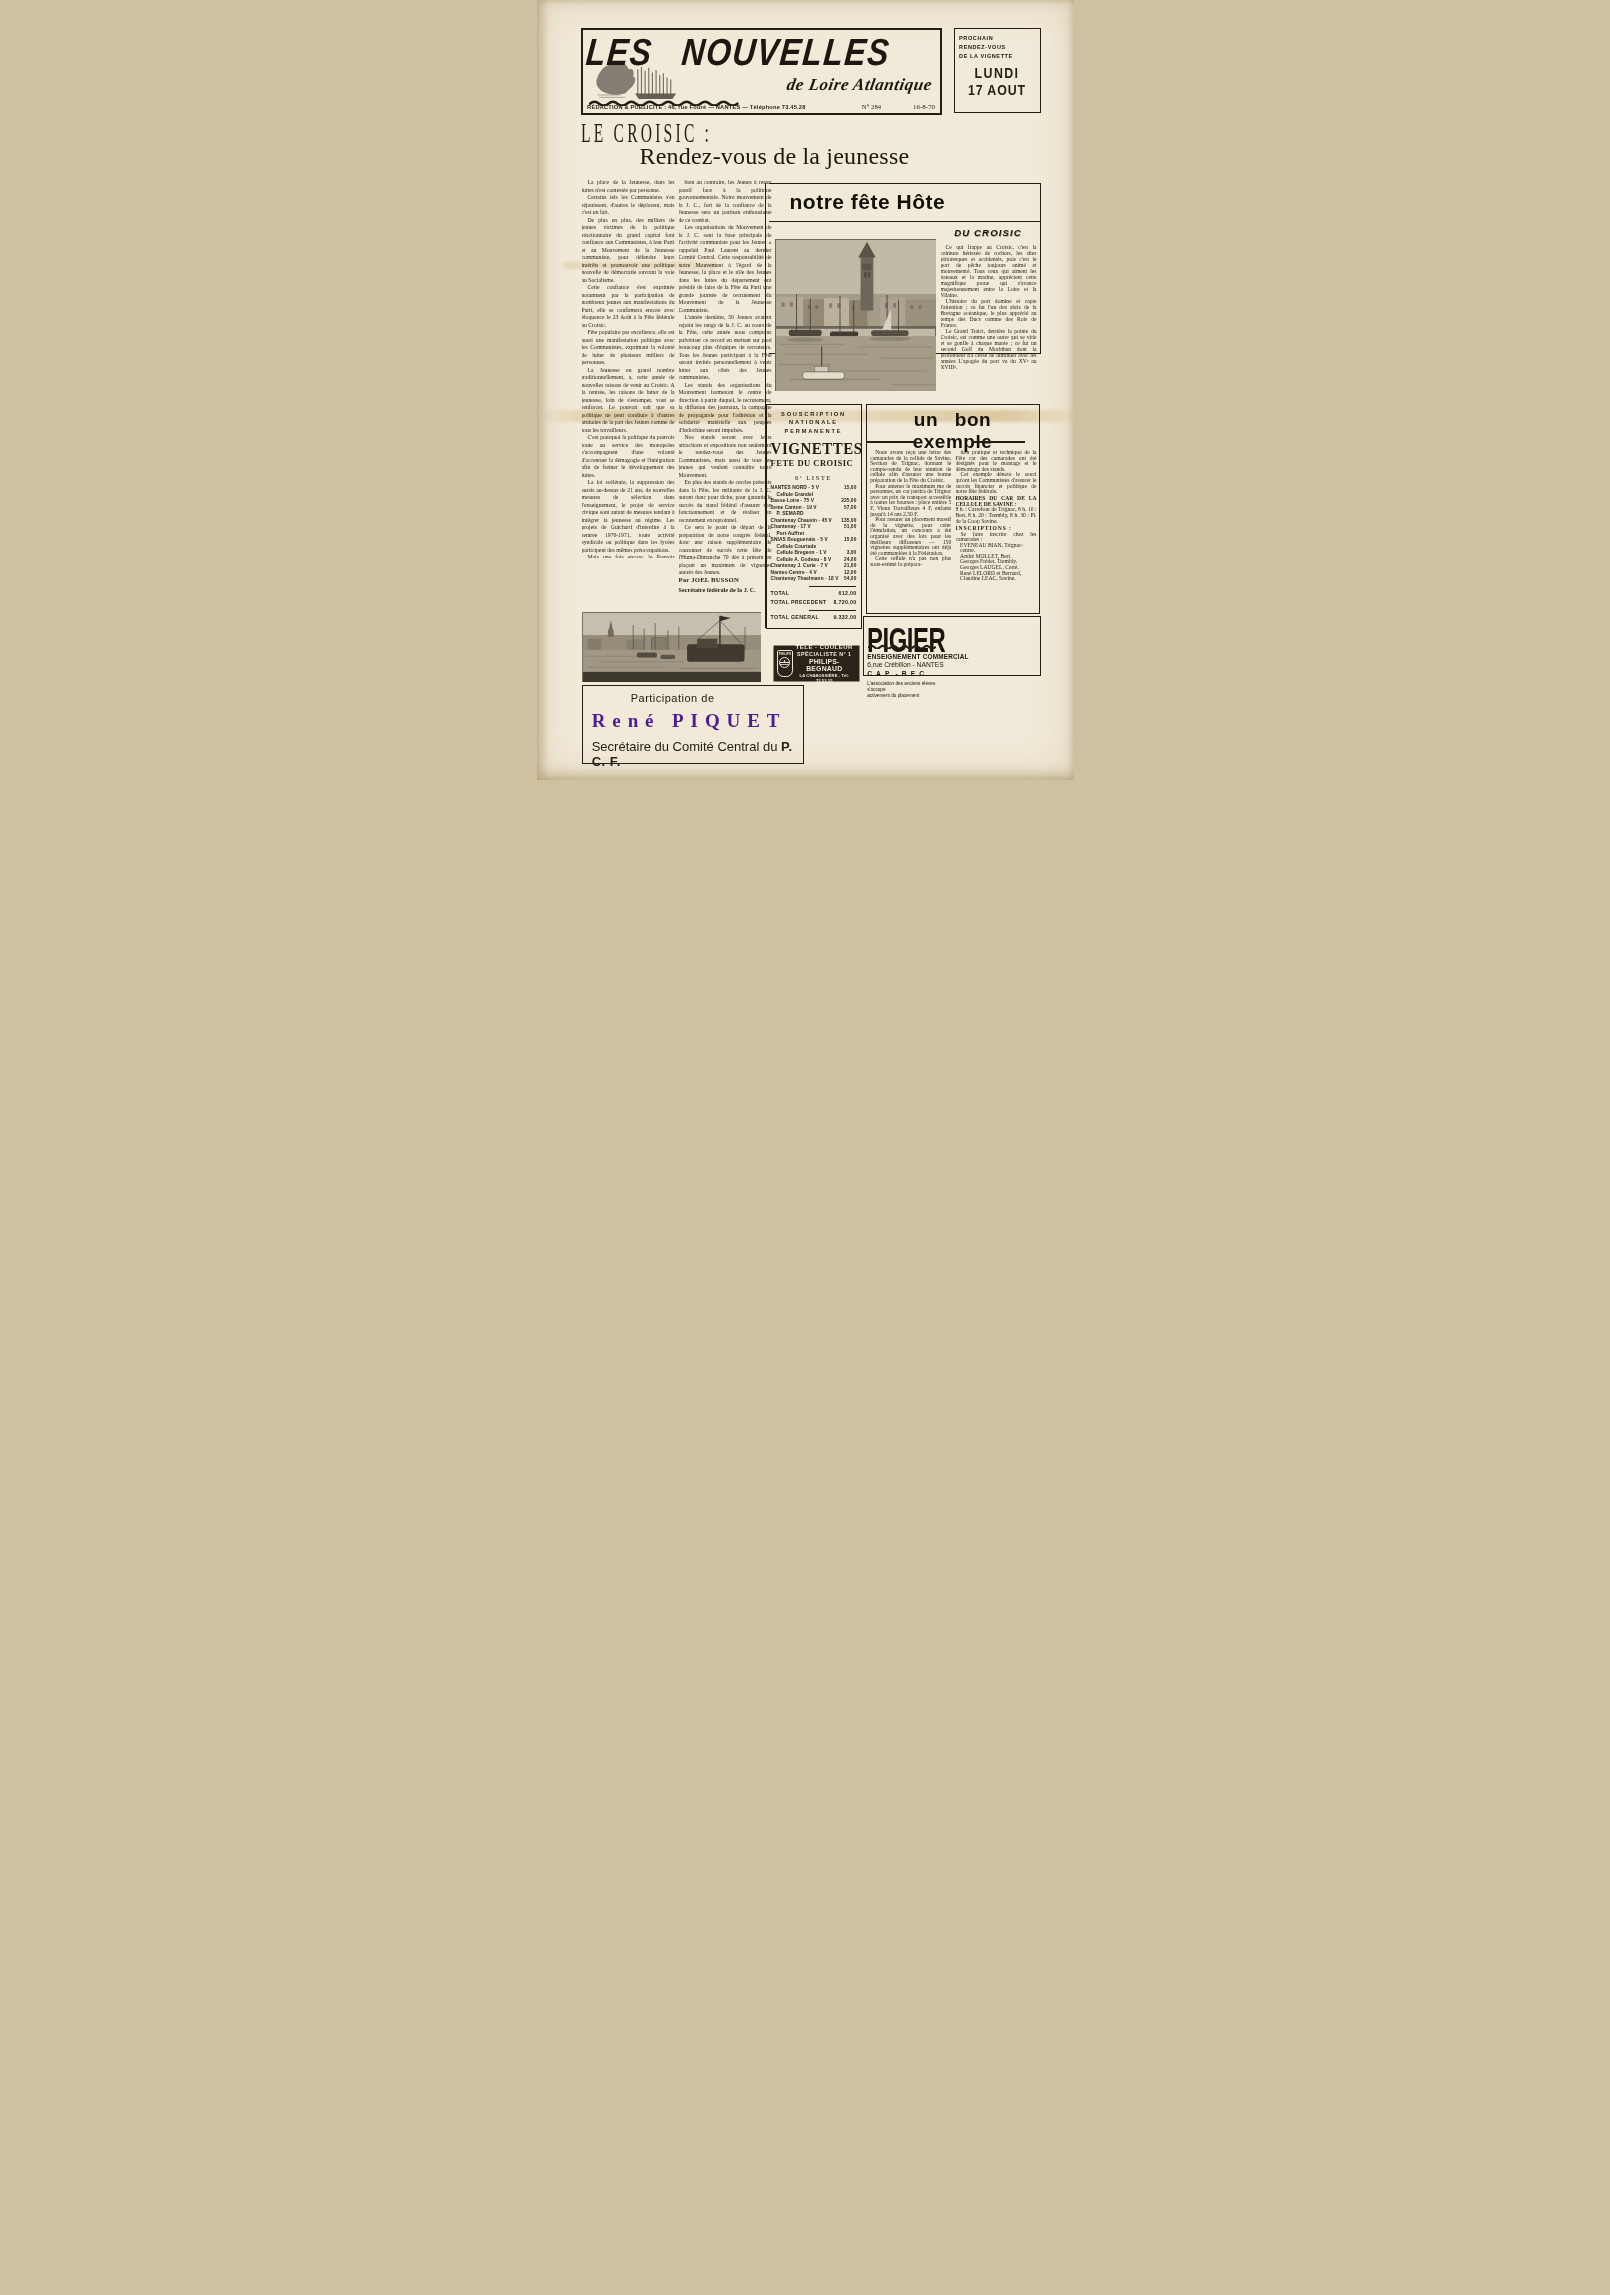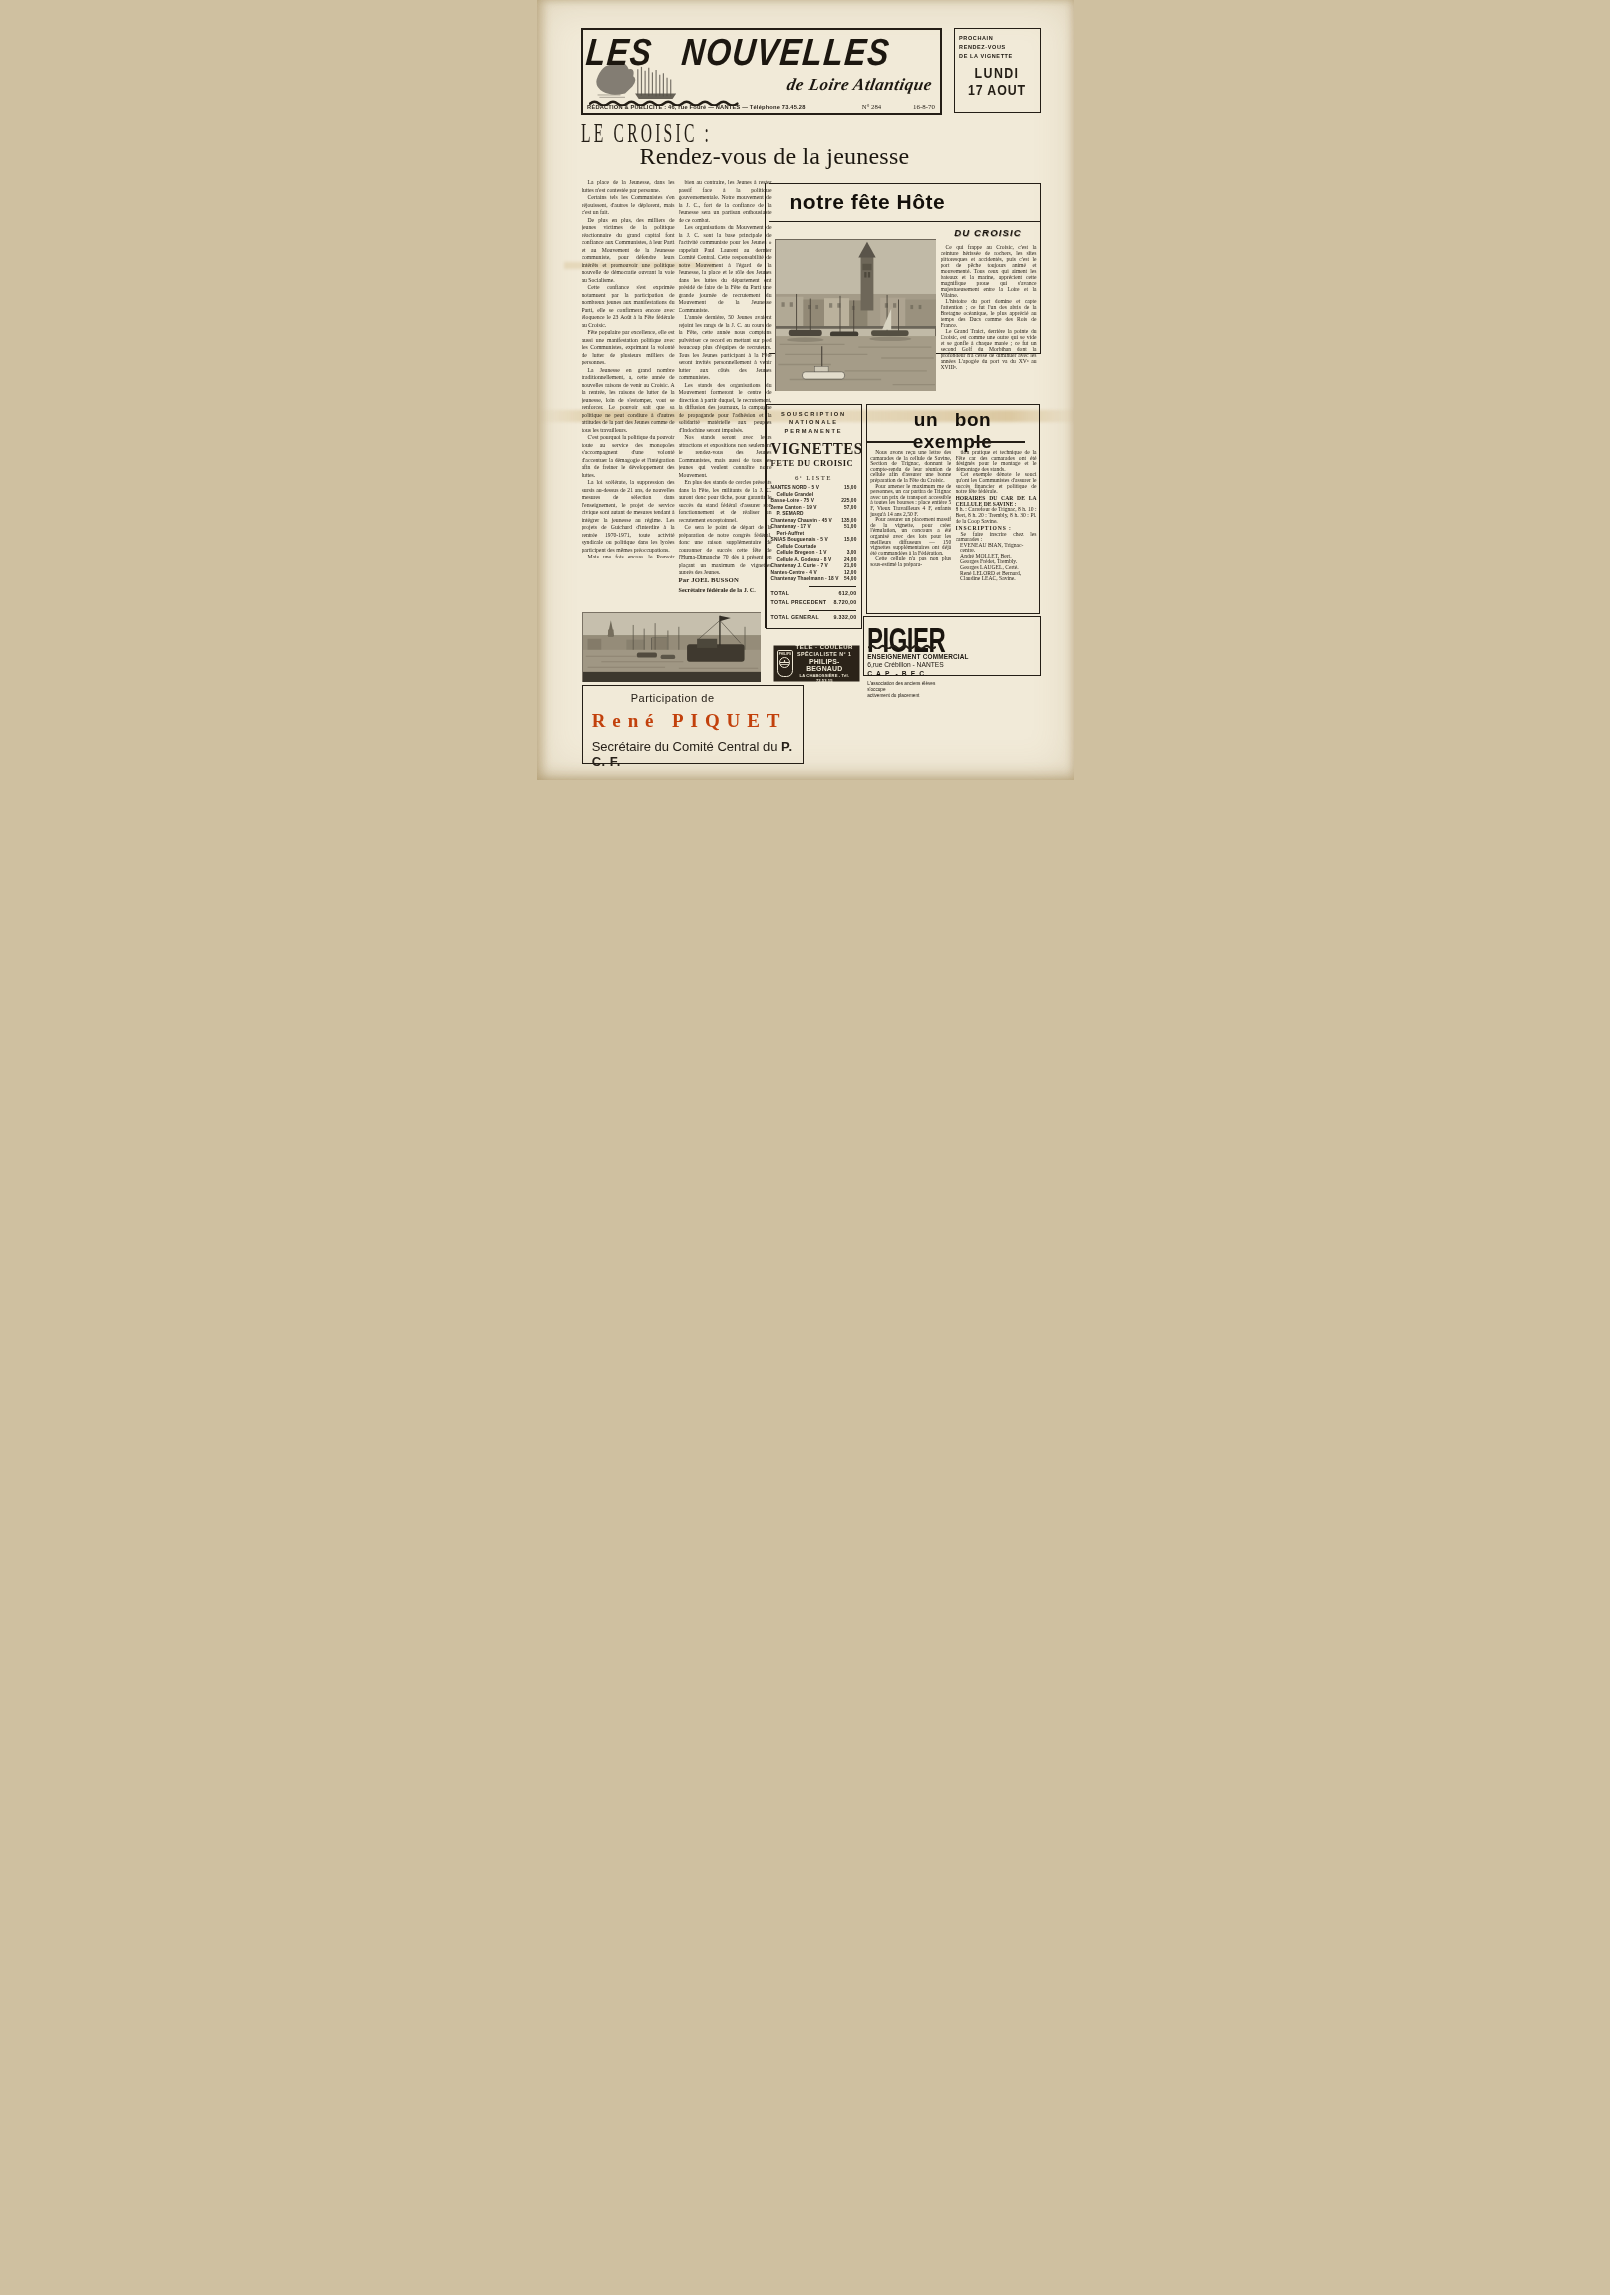--- a/index.html
+++ b/index.html
@@ -125,21 +125,21 @@
   .ph-l2{font-size:5.3px; letter-spacing:0.5px; margin-top:0.5px;}
   .ph-l3{font-size:6.9px; letter-spacing:0.2px; margin-top:0.9px;}
   .ph-l4{font-size:4.1px; letter-spacing:0.1px; margin-top:0.9px;}
 
   
   .photo2{left:45px; top:612px; width:179px; height:70px; background:#cbc4b3; border:0.5px solid #7a7264;}
 
   
   .piquet{left:45px; top:685px; width:222px; height:79px; border:1.8px solid var(--ink); padding:6.4px 9.2px;}
   .pq-1{font-family:var(--sans); font-size:11px; letter-spacing:0.5px; color:#262019;padding-left:39px;}
-  .pq-name{font-family:var(--serif); font-weight:bold; font-size:19px; letter-spacing:6.9px; margin-top:5.5px; white-space:nowrap; color:#c2410c;}
+  .pq-name{font-family:var(--serif); font-weight:bold; font-size:19px; letter-spacing:6.9px; margin-top:5.5px; white-space:nowrap; color:#4c1d95;}
   .pq-2{font-family:var(--sans); font-size:13px; margin-top:7.3px; color:#262019;}
   .pq-2 b{letter-spacing:0.5px;}
 
   .livre{left:275px; top:682px; width:229px; height:82px; border:1.4px solid var(--ink); padding:3.7px 5.5px;}
   .lv-title{text-align:center; font-family:var(--sans); font-weight:bold; font-style:italic;
             font-size:10px; letter-spacing:1.8px; word-spacing:2.8px; color:#1a150f;}
   .lv-n1{font-family:var(--sans); font-weight:bold; font-size:15px; letter-spacing:0.5px; margin-top:1.8px; color:#221c14;}
   .lv-n2{font-family:var(--sans); font-weight:bold; font-size:15px; letter-spacing:0.5px; margin-top:0.9px; text-align:center; padding-left:32px; color:#221c14;}
   .lv-act{font-style:italic; font-family:var(--serif); font-size:9.2px; text-align:center; margin-top:1.8px;}
   .lv-books{display:flex; justify-content:space-between; margin-top:2.8px; font-family:var(--sans); font-weight:bold; font-size:7.1px; letter-spacing:0.1px; transform:scaleY(1.1);}

